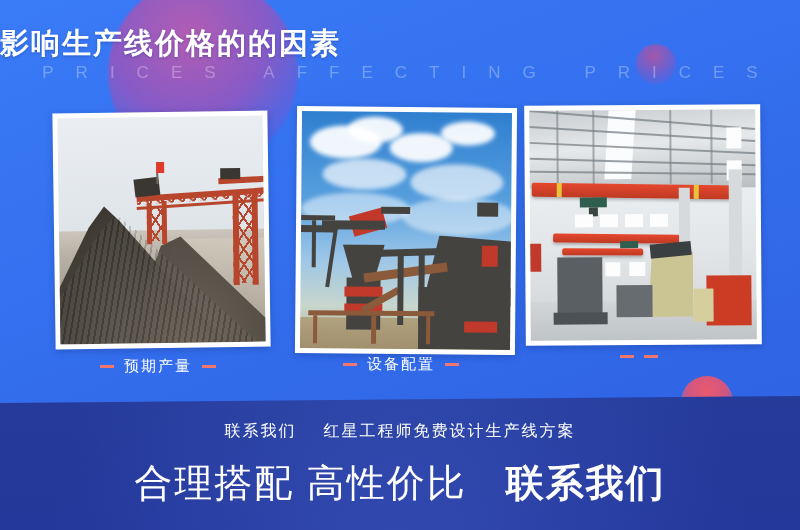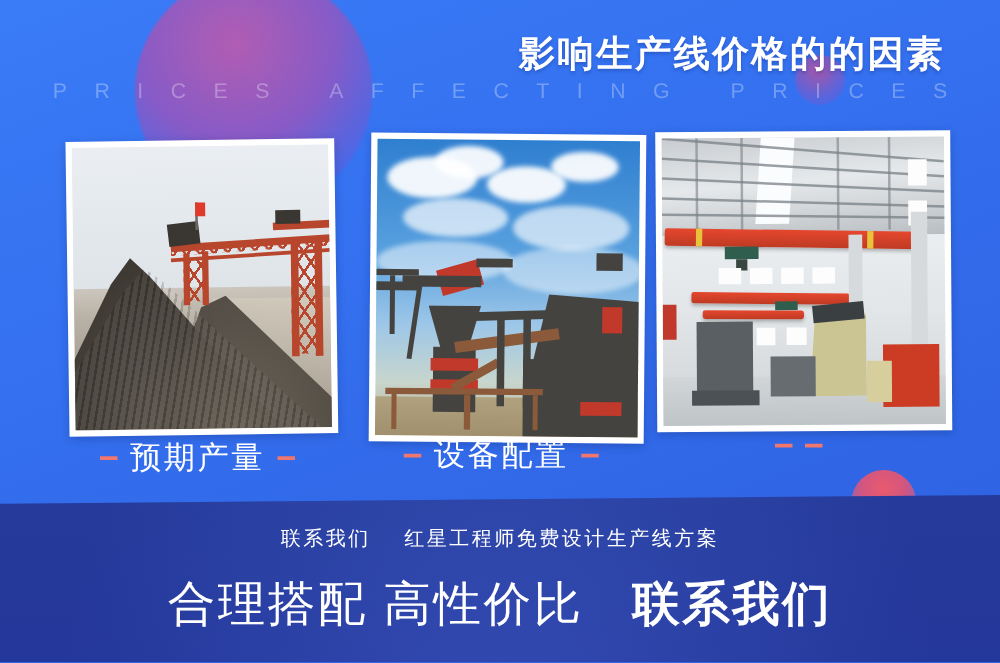--- a/index.html
+++ b/index.html
@@ -47,21 +47,21 @@
     background:radial-gradient(circle at 62% 38%,
         #d8496a 0%,
         #b85286 42%,
         #6a63b9 78%,
         rgba(45,75,180,.2) 100%);
     filter:blur(.6px);
   }
 
   
   .title{
-    position:absolute;left:0;top:24px;width:756px;text-align:right;
+    position:absolute;left:0;top:24px;width:756px;text-align:left;
     font-size:29px;font-weight:bold;color:#ffffff;letter-spacing:2px;
     text-shadow:0 1px 3px rgba(20,40,120,.35);
     z-index:6;
   }
   .subtitle{
     position:absolute;left:0;top:63px;width:800px;text-align:center;
     font-size:17px;font-weight:normal;color:rgba(255,255,255,.30);
     letter-spacing:22px;text-indent:22px;white-space:nowrap;
     z-index:6;
   }
@@ -123,21 +123,21 @@
   .p3 .floor{position:absolute;left:0;bottom:0;width:100%;height:17%;
         background:linear-gradient(#d2d6d8,#bfc4c7);}
   .p3 .mach-d{position:absolute;background:#5a5f63;}
   .p3 .mach-y{position:absolute;background:#cbc493;}
   .p3 .mach-r{position:absolute;background:#cc3b23;}
   .p3 .col{position:absolute;background:#d7dadc;}
 
   
   .caption{
     position:absolute;top:350px;height:32px;line-height:32px;
-    color:#ffffff;font-size:25px;letter-spacing:2px;white-space:nowrap;
+    color:#ffffff;font-size:15px;letter-spacing:2px;white-space:nowrap;
     display:flex;align-items:center;justify-content:center;gap:10px;z-index:6;
   }
   .cap1{left:44px;width:228px;}
   .cap2{left:290px;width:222px;top:348px;}
   .cap3{left:524px;width:230px;top:340px;}
   .dash{display:inline-block;width:14px;height:3px;background:#f0766e;}
 
   
   .bg-bottom{
     position:absolute;left:0;top:0;width:800px;height:530px;

